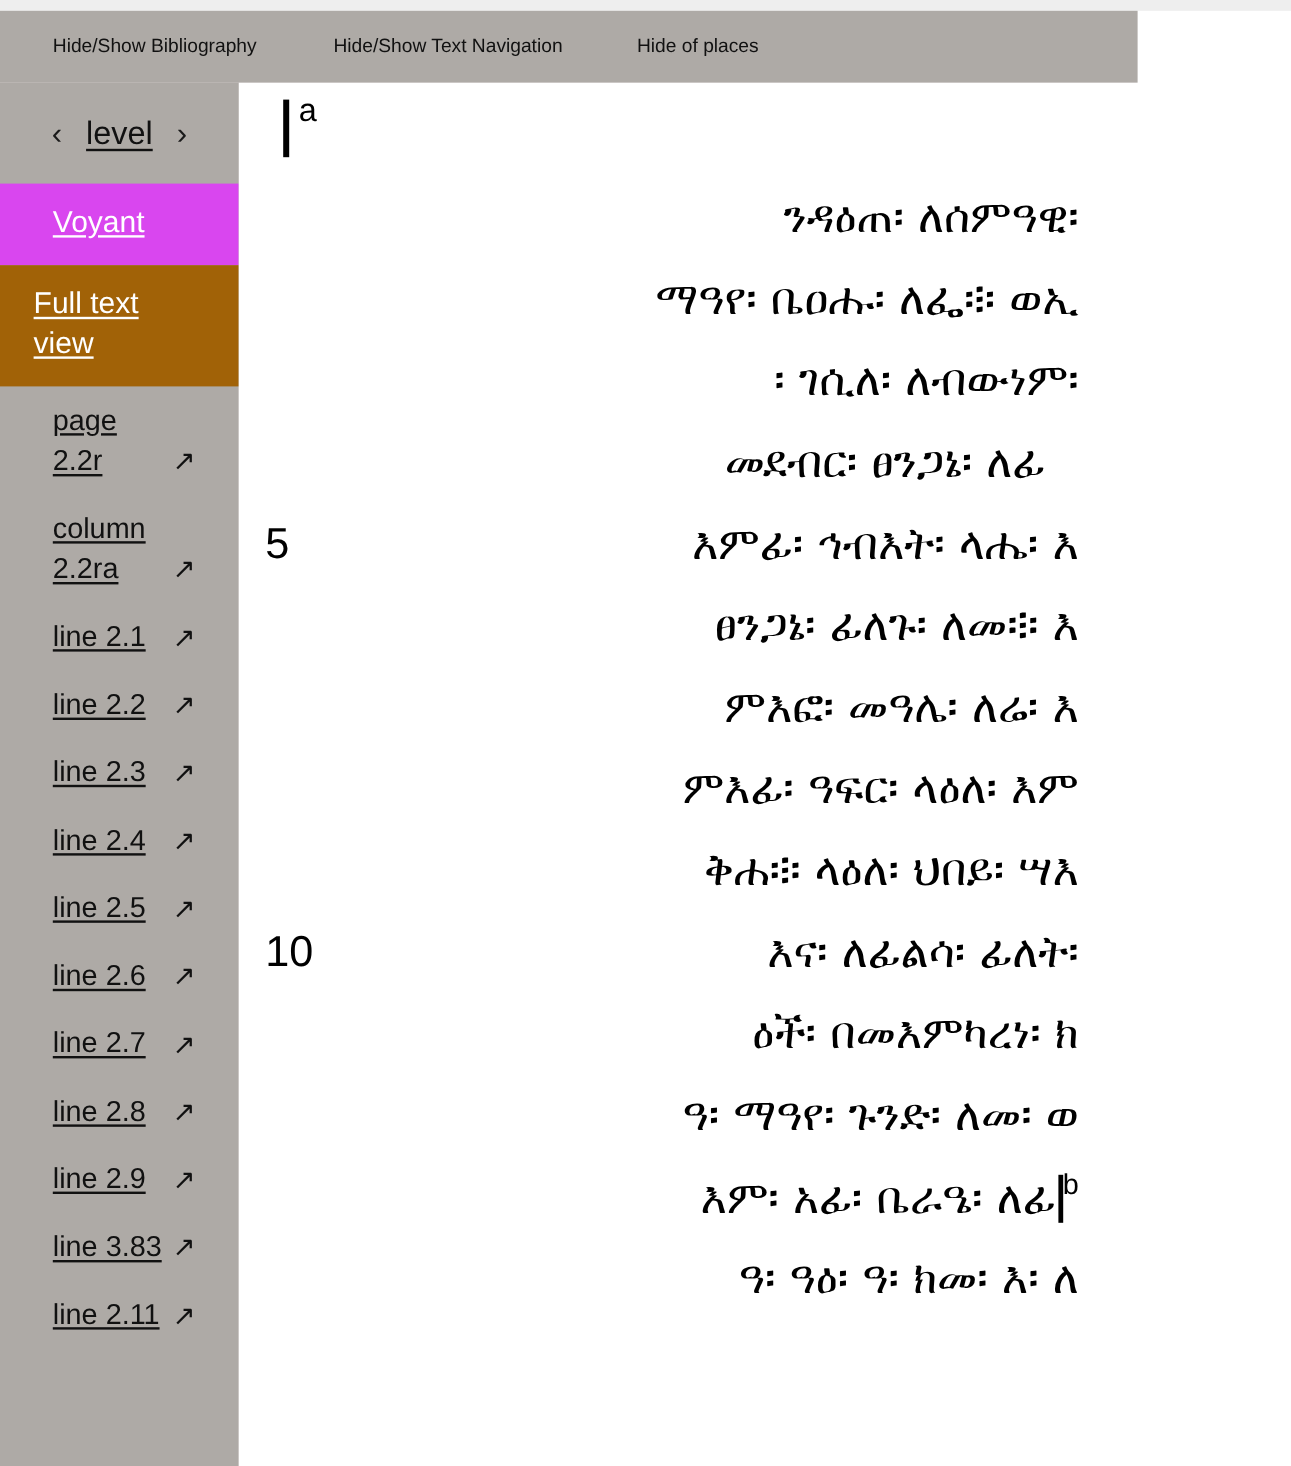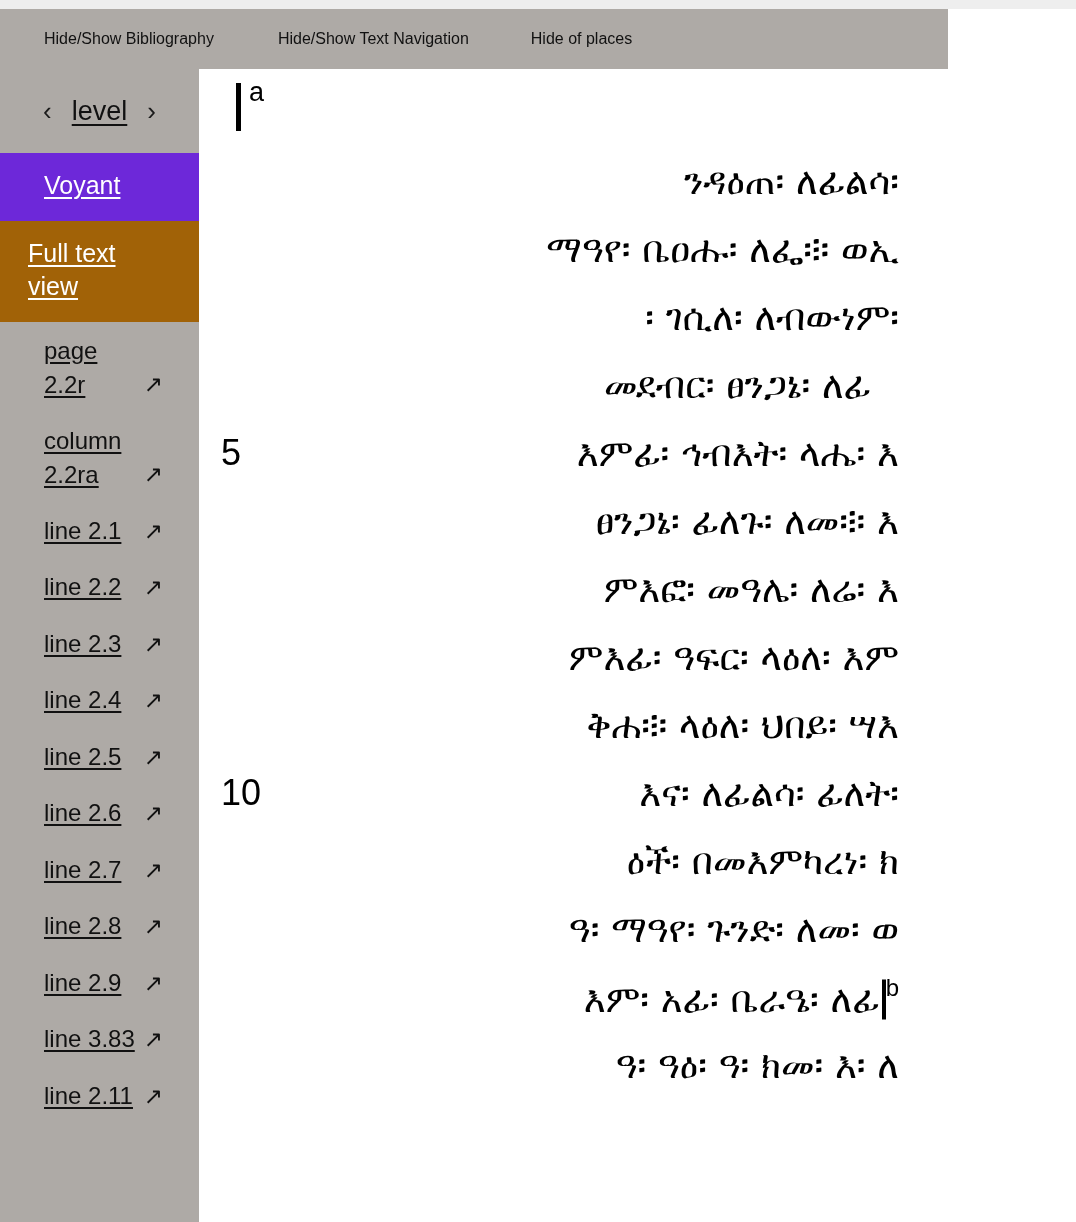--- a/index.html
+++ b/index.html
@@ -95,36 +95,36 @@
     font-size: 25px;
     line-height: 1.34;
     text-decoration: none;
     cursor: pointer;
   }
   .nav-block .lbl {
     text-decoration: underline;
     text-underline-offset: 3px;
   }
   .nav-voyant {
-    background: #6d28d9;
+    background: #d946ef;
     color: #ffffff;
   }
   .nav-fulltext {
     background: #a16207;
     color: #ffffff;
     padding-right: 40px;
     padding-left: 28px;
   }
 
   .loc-list {
     padding-top: 12px;
   }
   .loc-item {
     display: flex;
-    align-items: flex-start;
+    align-items: flex-end;
     justify-content: space-between;
     padding: 0 36px 0 44px;
     margin-bottom: 22px;
     font-size: 24px;
     color: #111111;
     cursor: pointer;
     min-height: 34px;
   }
   .loc-item .lbl {
     text-decoration: underline;
@@ -324,21 +324,21 @@
 
     <div class="folio-head">
       <span class="folio-bar"></span>
       <span class="folio-sup">a</span>
     </div>
 
     <div class="lines">
 
       <div class="text-line">
         <span class="line-num"></span>
-        <span class="line-text">ንዳዕጠ፡ ለፊልሳ፡</span>
+        <span class="line-text">ንዳዕጠ፡ ለሰምዓዊ፡</span>
       </div>
 
       <div class="text-line">
         <span class="line-num"></span>
         <span class="line-text">ማዓየ፡ ቤዐሑ፡ ለፌ፨ ወኢ</span>
       </div>
 
       <div class="text-line">
         <span class="line-num"></span>
         <span class="line-text">፡ ገሲለ፡ ለብውነም፡</span>

